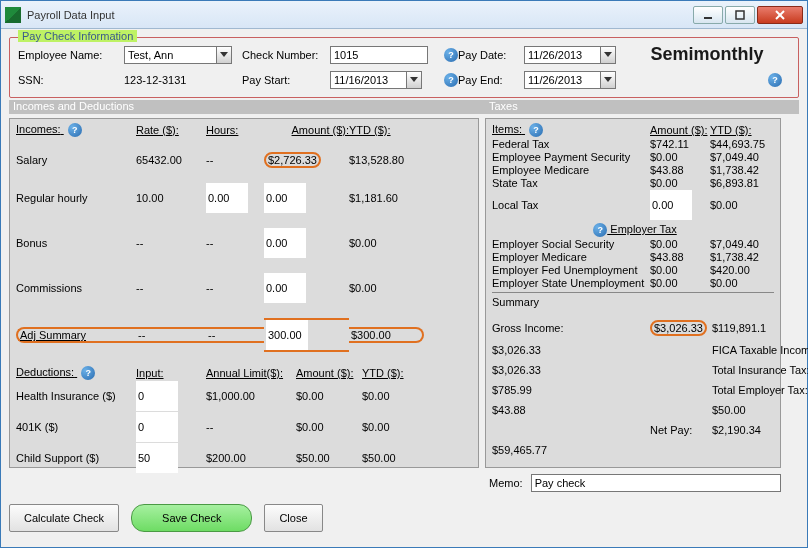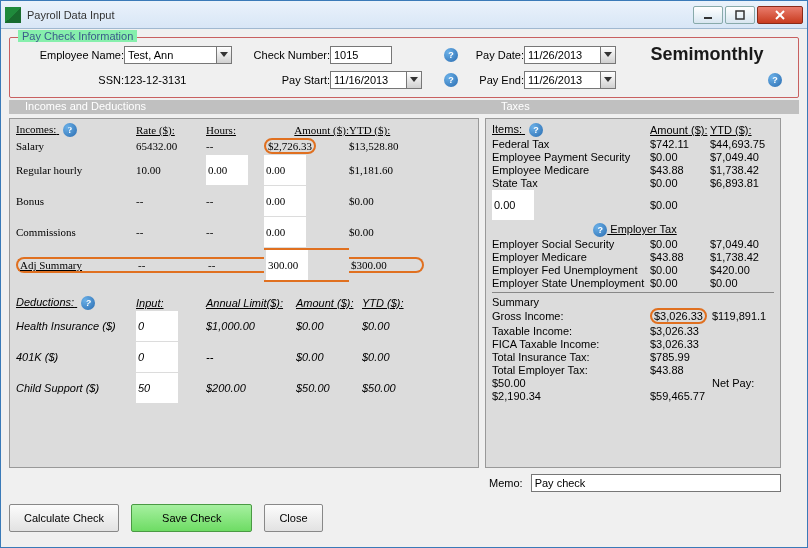--- a/index.html
+++ b/index.html
@@ -52,25 +52,25 @@
   .fieldset {
     border: 1px solid #c86060;
     border-radius: 2px;
     padding: 6px 8px 8px 8px;
     position: relative;
     margin-bottom: 2px;
   }
   .fieldset .legend {
     position: absolute;
     top: -8px; left: 8px;
-    background: #86efac;
+    background: #bef264;
     padding: 0 4px;
     color: #3a5b8a;
   }
-  .lbl { color: #000; text-align: right; }
+  .lbl { color: #000; }
   .inp {
     border: 1px solid #777;
     background: #fff;
     height: 18px;
     padding: 0 3px;
     font: inherit;
   }
   .combo { display:flex; }
   .combo .inp { border-right:none; }
   .combo .btn-dd {
@@ -104,39 +104,38 @@
   .panel {
     height: 350px;
     border: 1px solid #999;
     position: relative;
     background: #dcdcdc;
     padding: 4px 6px 6px 6px;
     font-size: 11px;
   }
   .panel.left { width: 470px; }
   .panel.right { width: 296px; }
-  .caption-wrap { height:14px; background:#c0c0c0;padding-left:12px; }
+  .caption-wrap { height:14px; background:#c0c0c0; }
   .grid { display:grid; align-items:center; }
   .incomes {
     grid-template-columns: 120px 70px 58px 85px 75px;
-    row-gap: 1px;
-    font-family: Liberation Serif, serif;
+    row-gap: 15px;
   }
   .deds {
     grid-template-columns: 120px 70px 90px 66px 65px;
     row-gap: 1px;
-    font-style: italic;
   }
   .taxes {
     grid-template-columns: 158px 60px 64px;
     row-gap: 1px;
   }
   .summary {
     grid-template-columns: 158px 62px 64px;
-    row-gap: 1px;
+    row-gap: 8px;
+    margin-top: 12px;
   }
   .hdr { text-decoration: underline; font-weight: normal; }
   .cell { white-space: nowrap; }
   .whitebox {
     background:#fff; border:none;
     width: 42px; height:30px;
     font: inherit;
     padding: 0 2px;
   }
   .box-highlight {
@@ -151,20 +150,21 @@
     height: 28px;
     padding: 0 14px;
     border: 1px solid #888;
     background: linear-gradient(#fcfcfc,#e2e2e2);
     border-radius: 2px;
   }
   button.dlg.save {
     background: linear-gradient(#a6f0a0,#6edc64);
     border-color: #4a9a44;
     padding: 0 30px;
+    border-radius: 13px;
   }
   .memo-row { display:flex; align-items:center; gap:8px; margin-top:6px; margin-left:480px;}
   .emp-hdr { color:#000; text-align:center; text-decoration: underline; grid-column:1/-1; margin-top:2px;}
   .panel .divider { border-top:1px solid #888; margin:3px 0; }
 </style>
 </head>
 <body>
 
 <div class="window">
   <div class="titlebar">
@@ -197,21 +197,21 @@
         <div class="combo" style="width:108px">
           <input class="inp" style="width: 92px;" value="Test, Ann">
           <div class="btn-dd">
               <svg width="8" height="6">
                 <polygon points="0,0 8,0 4,5" fill="#333"></polygon>
               </svg>
             </div>
         </div>
         <span class="lbl">Check Number:</span>
         <div style="display:flex;gap:4px;align-items:center">
-          <input class="inp" style="width: 62px;" value="1015">
+          <input class="inp" style="width: 98px;" value="1015">
         </div>
         <span class="help">?</span>
         <span class="lbl">Pay Date:</span>
         <div class="combo" style="width:92px">
           <input class="inp" style="width: 76px;" value="11/26/2013">
           <div class="btn-dd">
               <svg width="8" height="6">
                 <polygon points="0,0 8,0 4,5" fill="#333"></polygon>
               </svg>
             </div>
@@ -320,20 +320,21 @@
             <span class="cell">$44,693.75</span>
             <span class="cell">Employee Payment Security</span>
             <span class="cell">$0.00</span>
             <span class="cell">$7,049.40</span>
             <span class="cell">Employee Medicare</span>
             <span class="cell">$43.88</span>
             <span class="cell">$1,738.42</span>
             <span class="cell">State Tax</span>
             <span class="cell">$0.00</span>
             <span class="cell">$6,893.81</span>
+            <span class="cell">Local Tax</span>
             <span class="cell"><input class="whitebox" value="0.00" style=""></span>
             <span class="cell">$0.00</span>
             <div class="emp-hdr"><span class="help">?</span> Employer Tax</div>
             <span class="cell">Employer Social Security</span>
             <span class="cell">$0.00</span>
             <span class="cell">$7,049.40</span>
             <span class="cell">Employer Medicare</span>
             <span class="cell">$43.88</span>
             <span class="cell">$1,738.42</span>
             <span class="cell">Employer Fed Unemployment</span>
@@ -342,21 +343,20 @@
             <span class="cell">Employer State Unemployment</span>
             <span class="cell">$0.00</span>
             <span class="cell">$0.00</span>
           </div>
         <div class="divider"></div>
         <div>Summary</div>
         <div class="grid summary" id="summary-grid">
             <span class="cell">Gross Income:</span>
             <span class="cell"><span class="box-highlight">$3,026.33</span></span>
             <span class="cell">$119,891.1</span>
-            <span class="cell">Taxable Income:</span>
             <span class="cell">$3,026.33</span>
             <span class="cell"></span>
             <span class="cell">FICA Taxable Income:</span>
             <span class="cell">$3,026.33</span>
             <span class="cell"></span>
             <span class="cell">Total Insurance Tax:</span>
             <span class="cell">$785.99</span>
             <span class="cell"></span>
             <span class="cell">Total Employer Tax:</span>
             <span class="cell">$43.88</span>

